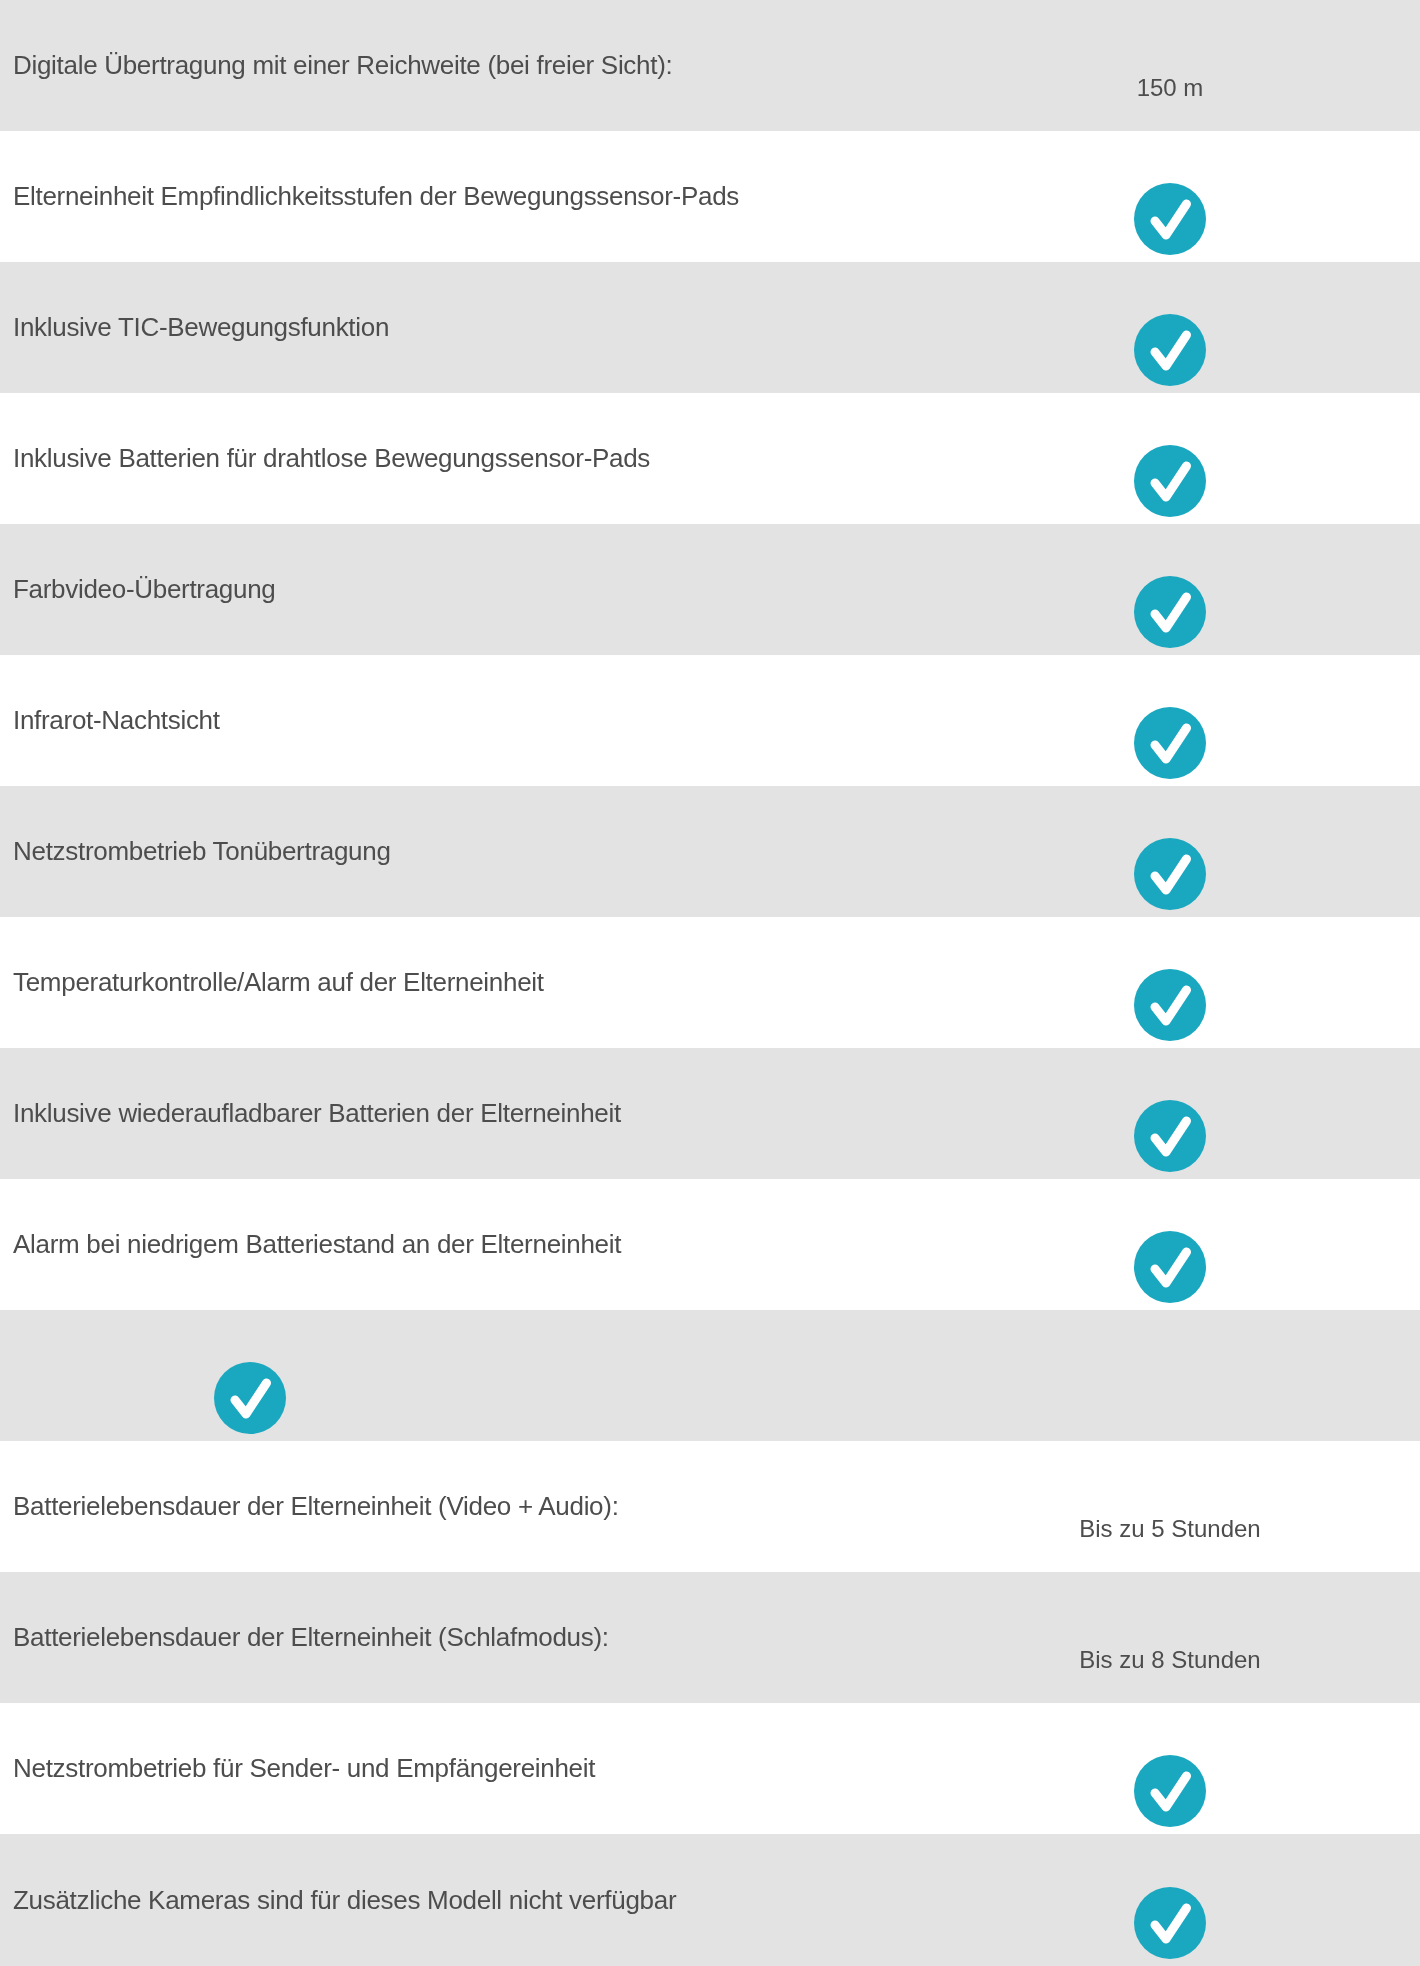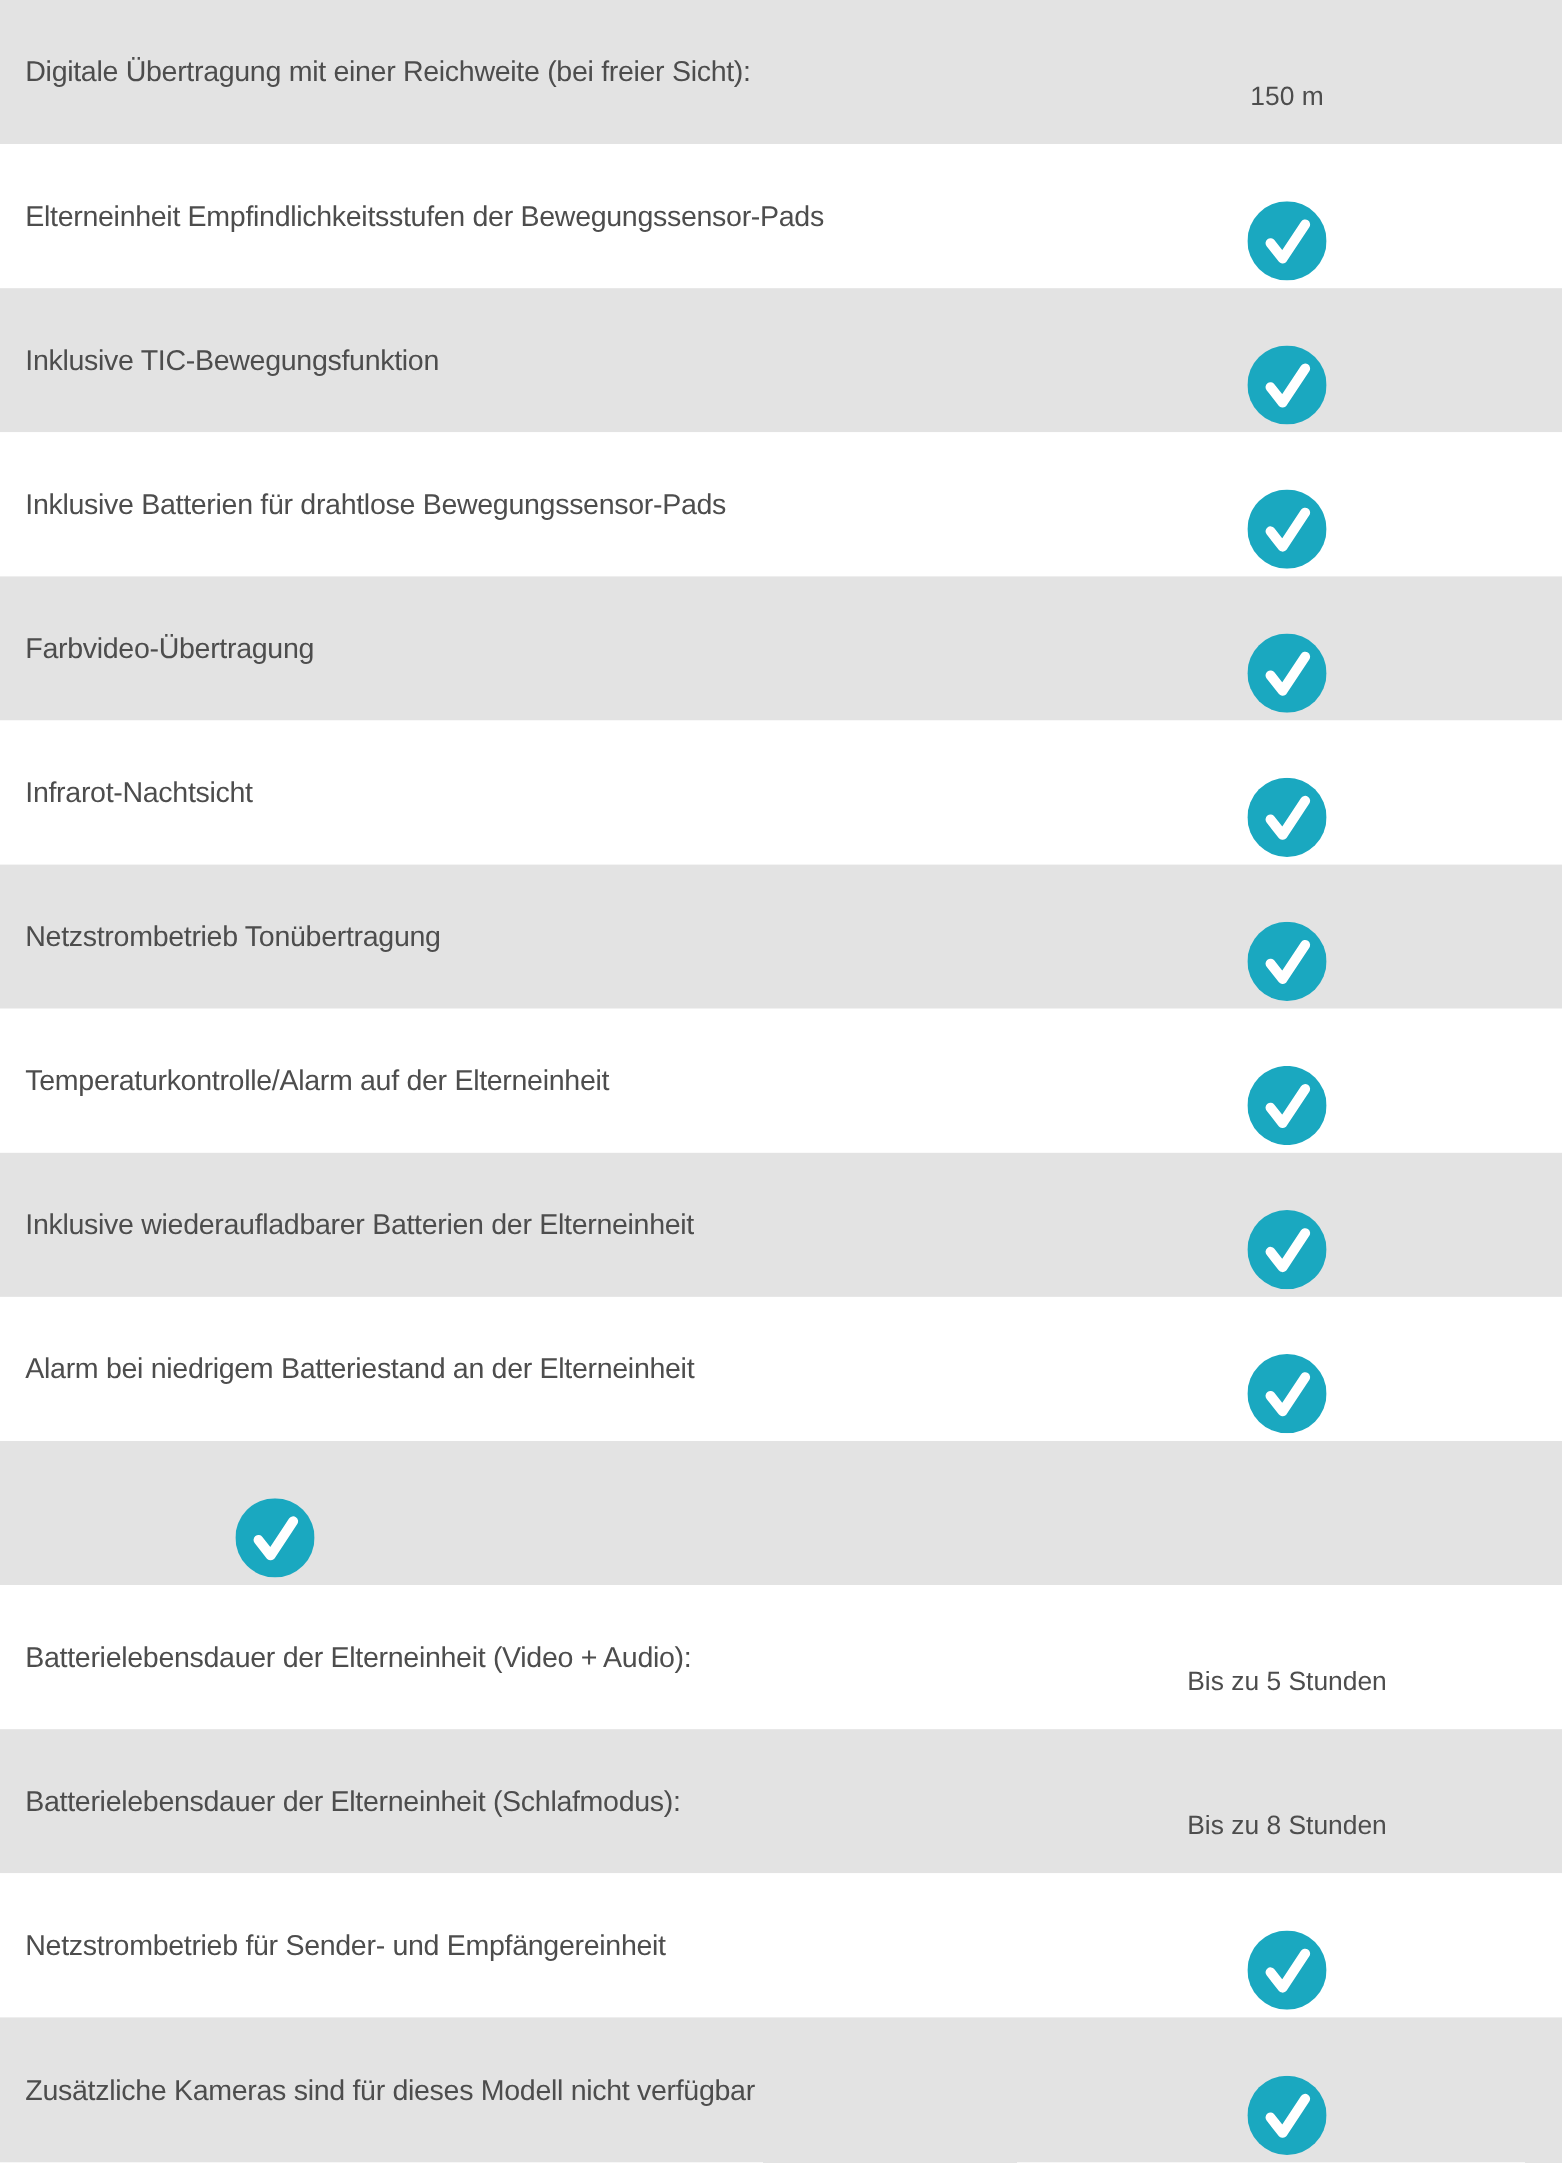--- a/index.html
+++ b/index.html
@@ -25,21 +25,21 @@
     height:131px;
     flex:0 0 131px;
     display:flex;
     align-items:center;
     background:var(--row-white);
   }
   .row:nth-child(odd){background:var(--row-gray);}
   .row:last-child{flex-basis:132px;height:132px;}
   .label{
     flex:1 1 auto;
-    padding-left:23px;
+    padding-left:13px;
     font-size:26px;
     letter-spacing:-0.3px;
     color:var(--text);
     white-space:nowrap;
   }
   .cell-right{
     flex:0 0 500px;
     width:500px;
     display:flex;
     align-items:center;

